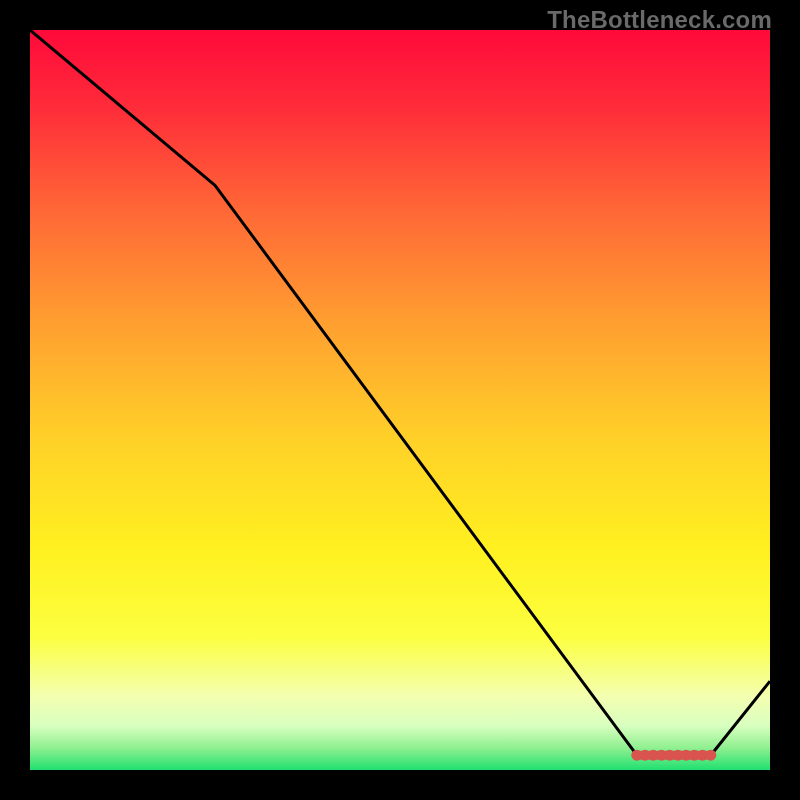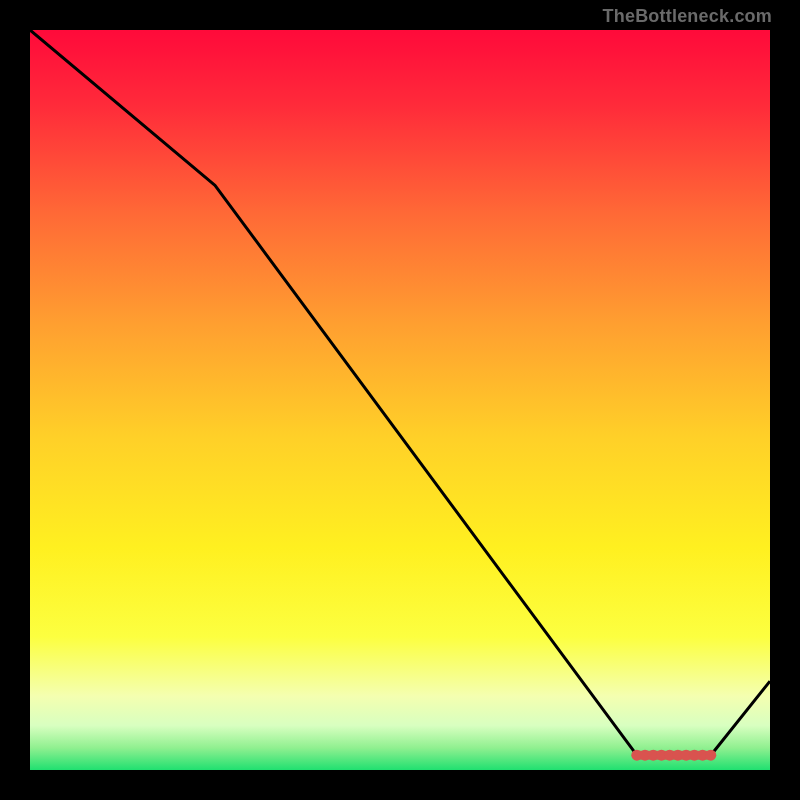--- a/index.html
+++ b/index.html
@@ -23,21 +23,21 @@
     top: 30px;
     width: 740px;
     height: 740px;
     overflow: hidden;
   }
   .watermark {
     position: absolute;
     top: 6px;
     right: 28px;
     color: #6a6a6a;
-    font-size: 18px;
+    font-size: 24px;
     font-weight: 600;
     letter-spacing: 0.2px;
     user-select: none;
   }
   svg { display:block; }
 </style>
 </head>
 <body>
 
 <div class="frame">

